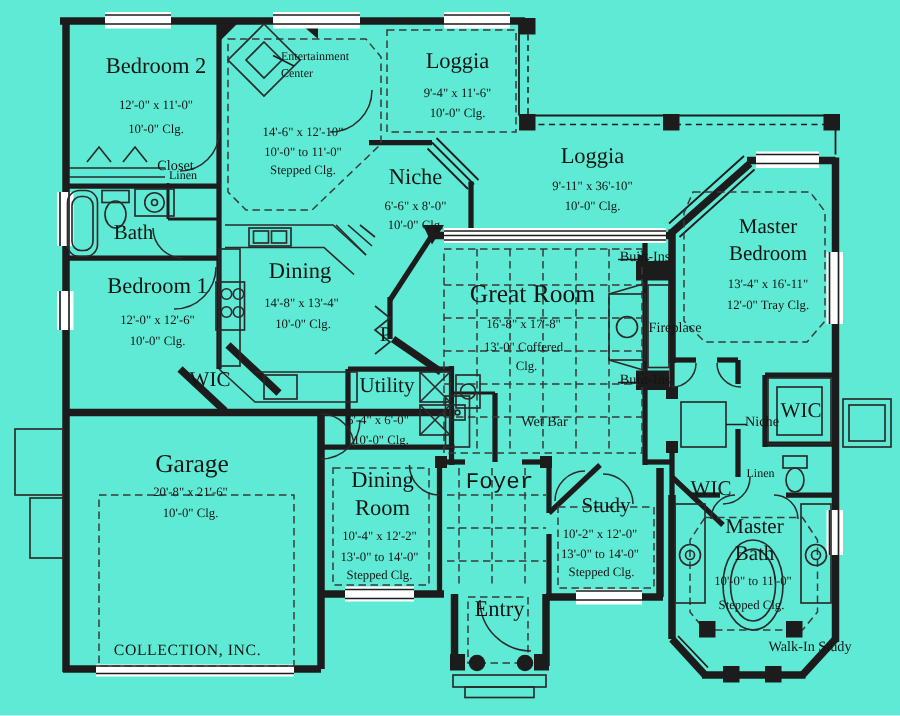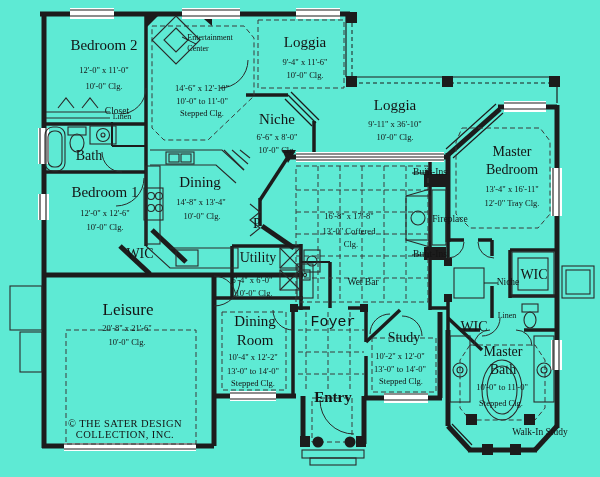--- a/index.html
+++ b/index.html
@@ -316,20 +316,21 @@
 
   <div class="lbl rm" style="left:200px;top:182px;">Dining</div>
   <div class="lbl dim" style="left:201px;top:202px;">14'-8" x 13'-4"</div>
   <div class="lbl dim" style="left:202px;top:216px;">10'-0" Clg.</div>
 
   <div class="lbl rm-md" style="left:512px;top:152px;">Master</div>
   <div class="lbl rm-md" style="left:512px;top:170px;">Bedroom</div>
   <div class="lbl dim" style="left:512px;top:189px;">13'-4" x 16'-11"</div>
   <div class="lbl dim" style="left:512px;top:203px;">12'-0" Tray Clg.</div>
 
+  <div class="lbl rm-lg" style="left:355px;top:196px;">Great Room</div>
   <div class="lbl dim" style="left:349px;top:216px;">16'-8" x 17'-8"</div>
   <div class="lbl dim" style="left:349px;top:231px;">13'-0" Coffered</div>
   <div class="lbl dim" style="left:351px;top:244px;">Clg.</div>
 
   <div class="lbl sm" style="left:410px;top:220px;">Fireplace</div>
   <div class="lbl sm" style="left:390px;top:173px;">Built-Ins</div>
   <div class="lbl sm" style="left:390px;top:255px;">Built-Ins</div>
 
   <div class="lbl rm-md" style="left:140px;top:254px;">WIC</div>
   <div class="lbl rm-md" style="left:257px;top:224px;">P</div>
@@ -346,28 +347,27 @@
   <div class="lbl dim" style="left:253px;top:371px;">13'-0" to 14'-0"</div>
   <div class="lbl dim" style="left:253px;top:383px;">Stepped Clg.</div>
 
   <div class="lbl rm" style="left:333px;top:322px;font-family:Liberation Mono, monospace;">Foyer</div>
 
   <div class="lbl rm-md" style="left:404px;top:338px;">Study</div>
   <div class="lbl dim" style="left:400px;top:356px;">10'-2" x 12'-0"</div>
   <div class="lbl dim" style="left:400px;top:369px;">13'-0" to 14'-0"</div>
   <div class="lbl dim" style="left:401px;top:381px;">Stepped Clg.</div>
 
-  <div class="lbl rm-lg" style="left:128px;top:309px;">Leisure</div>
+  <div class="lbl rm-lg" style="left:128px;top:309px;">Garage</div>
   <div class="lbl dim" style="left:127px;top:328px;">20'-8" x 21'-6"</div>
   <div class="lbl dim" style="left:127px;top:342px;">10'-0" Clg.</div>
 
-  <div class="lbl cp" style="left:125px;top:424px;">© THE SATER DESIGN</div>
   <div class="lbl cp" style="left:125px;top:435px;">COLLECTION, INC.</div>
 
-  <div class="lbl rm" style="left:333px;top:397px;font-weight:bold;">Entry</div>
+  <div class="lbl rm" style="left:333px;top:407px;">Entry</div>
 
   <div class="lbl sm" style="left:468px;top:283px;">Niche</div>
   <div class="lbl rm-md" style="left:534px;top:275px;">WIC</div>
   <div class="lbl xs" style="left:507px;top:316px;">Linen</div>
   <div class="lbl rm-md" style="left:474px;top:327px;">WIC</div>
 
   <div class="lbl rm-md" style="left:503px;top:352px;">Master</div>
   <div class="lbl rm-md" style="left:503px;top:370px;">Bath</div>
   <div class="lbl dim" style="left:502px;top:387px;">10'-0" to 11'-0"</div>
   <div class="lbl dim" style="left:501px;top:403px;">Stepped Clg.</div>

